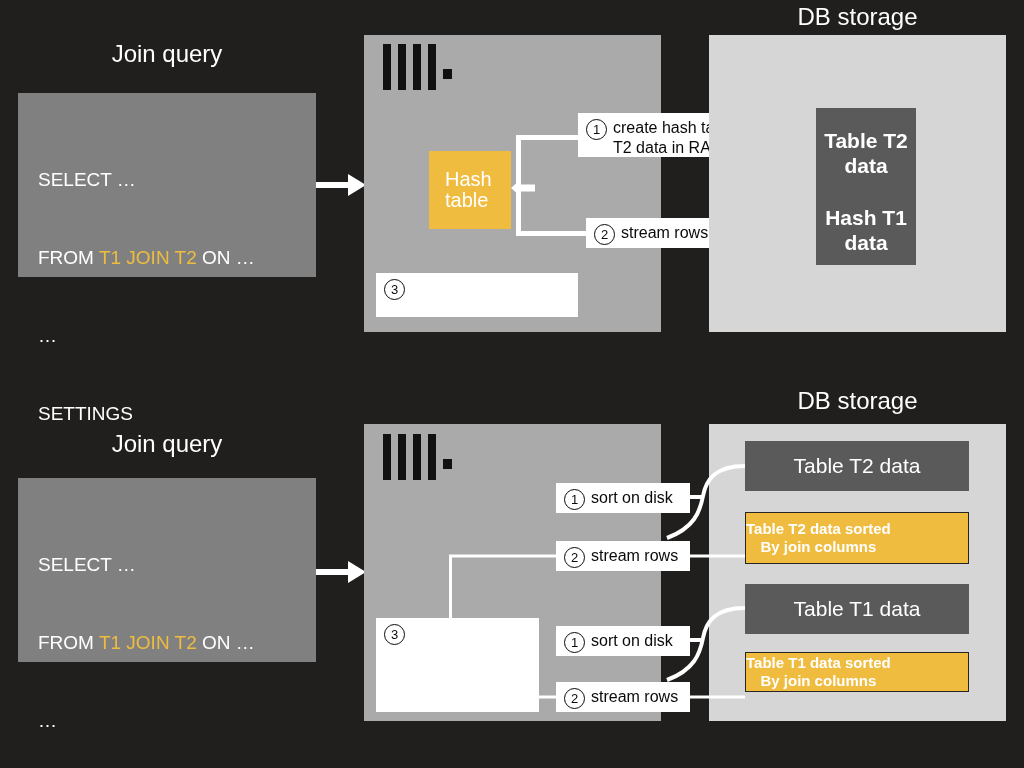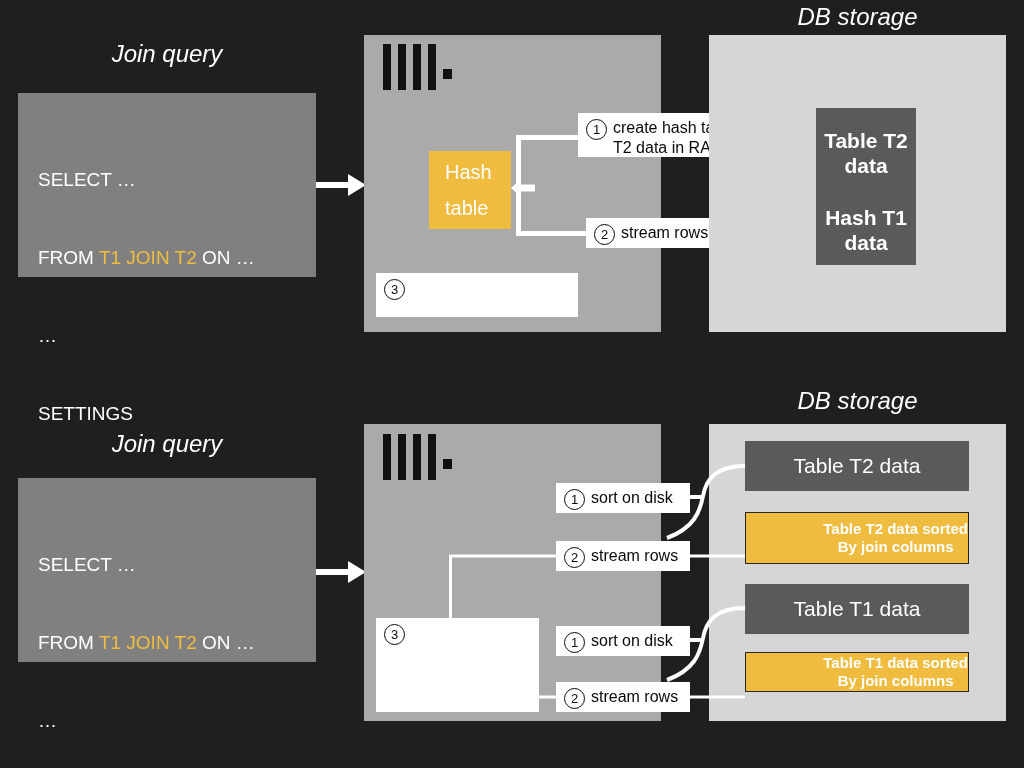--- a/index.html
+++ b/index.html
@@ -7,21 +7,21 @@
   body{
     width:1024px;height:768px;position:relative;overflow:hidden;
     font-family:"Liberation Sans","DejaVu Sans",sans-serif;
     -webkit-font-smoothing:antialiased;
   }
   .abs{position:absolute;}
 
   
   .heading{
     color:#FFFFFF;font-size:24px;line-height:28px;
-    text-align:center;white-space:nowrap;font-style:italic;
+    text-align:center;white-space:nowrap;
   }
 
   
   .query-box{
     background:#808080;
     color:#FFFFFF;
     font-size:19px;
     line-height:26px;
     padding:22px 20px;
     box-sizing:border-box;
@@ -33,41 +33,41 @@
   
   .ch-panel{background:#AAAAAA;}
   .db-panel{background:#D6D6D6;}
 
   
   .logo-bar{position:absolute;background:#111111;}
 
   
   .hash-table{
     background:#EFBC3F;color:#FFFFFF;
-    font-size:20px;line-height:36px;
+    font-size:20px;line-height:21px;
     display:flex;align-items:center;
     padding-left:16px;box-sizing:border-box;
   }
 
   
   .tbl-dark{
     background:#5A5A5A;color:#FFFFFF;font-weight:bold;
     display:flex;align-items:center;justify-content:center;
     text-align:center;box-sizing:border-box;line-height:1.18;
   }
   .tbl-plain{
     background:#5A5A5A;color:#FFFFFF;
     display:flex;align-items:center;justify-content:center;
     text-align:center;box-sizing:border-box;line-height:1.18;
     font-size:21px;
   }
   .tbl-yellow{
     background:#EFBC3F;color:#FFFFFF;font-weight:bold;
     border:1px solid #262626;
-    display:flex;align-items:center;justify-content:flex-end;
+    display:flex;align-items:center;justify-content:flex-start;
     text-align:center;box-sizing:border-box;line-height:1.2;
     font-size:15px;
   }
 
   
   .callout{
     background:#FFFFFF;color:#0A0A0A;
     font-size:16px;line-height:20px;
     padding:5px 8px;box-sizing:border-box;
     display:flex;align-items:flex-start;gap:6px;

